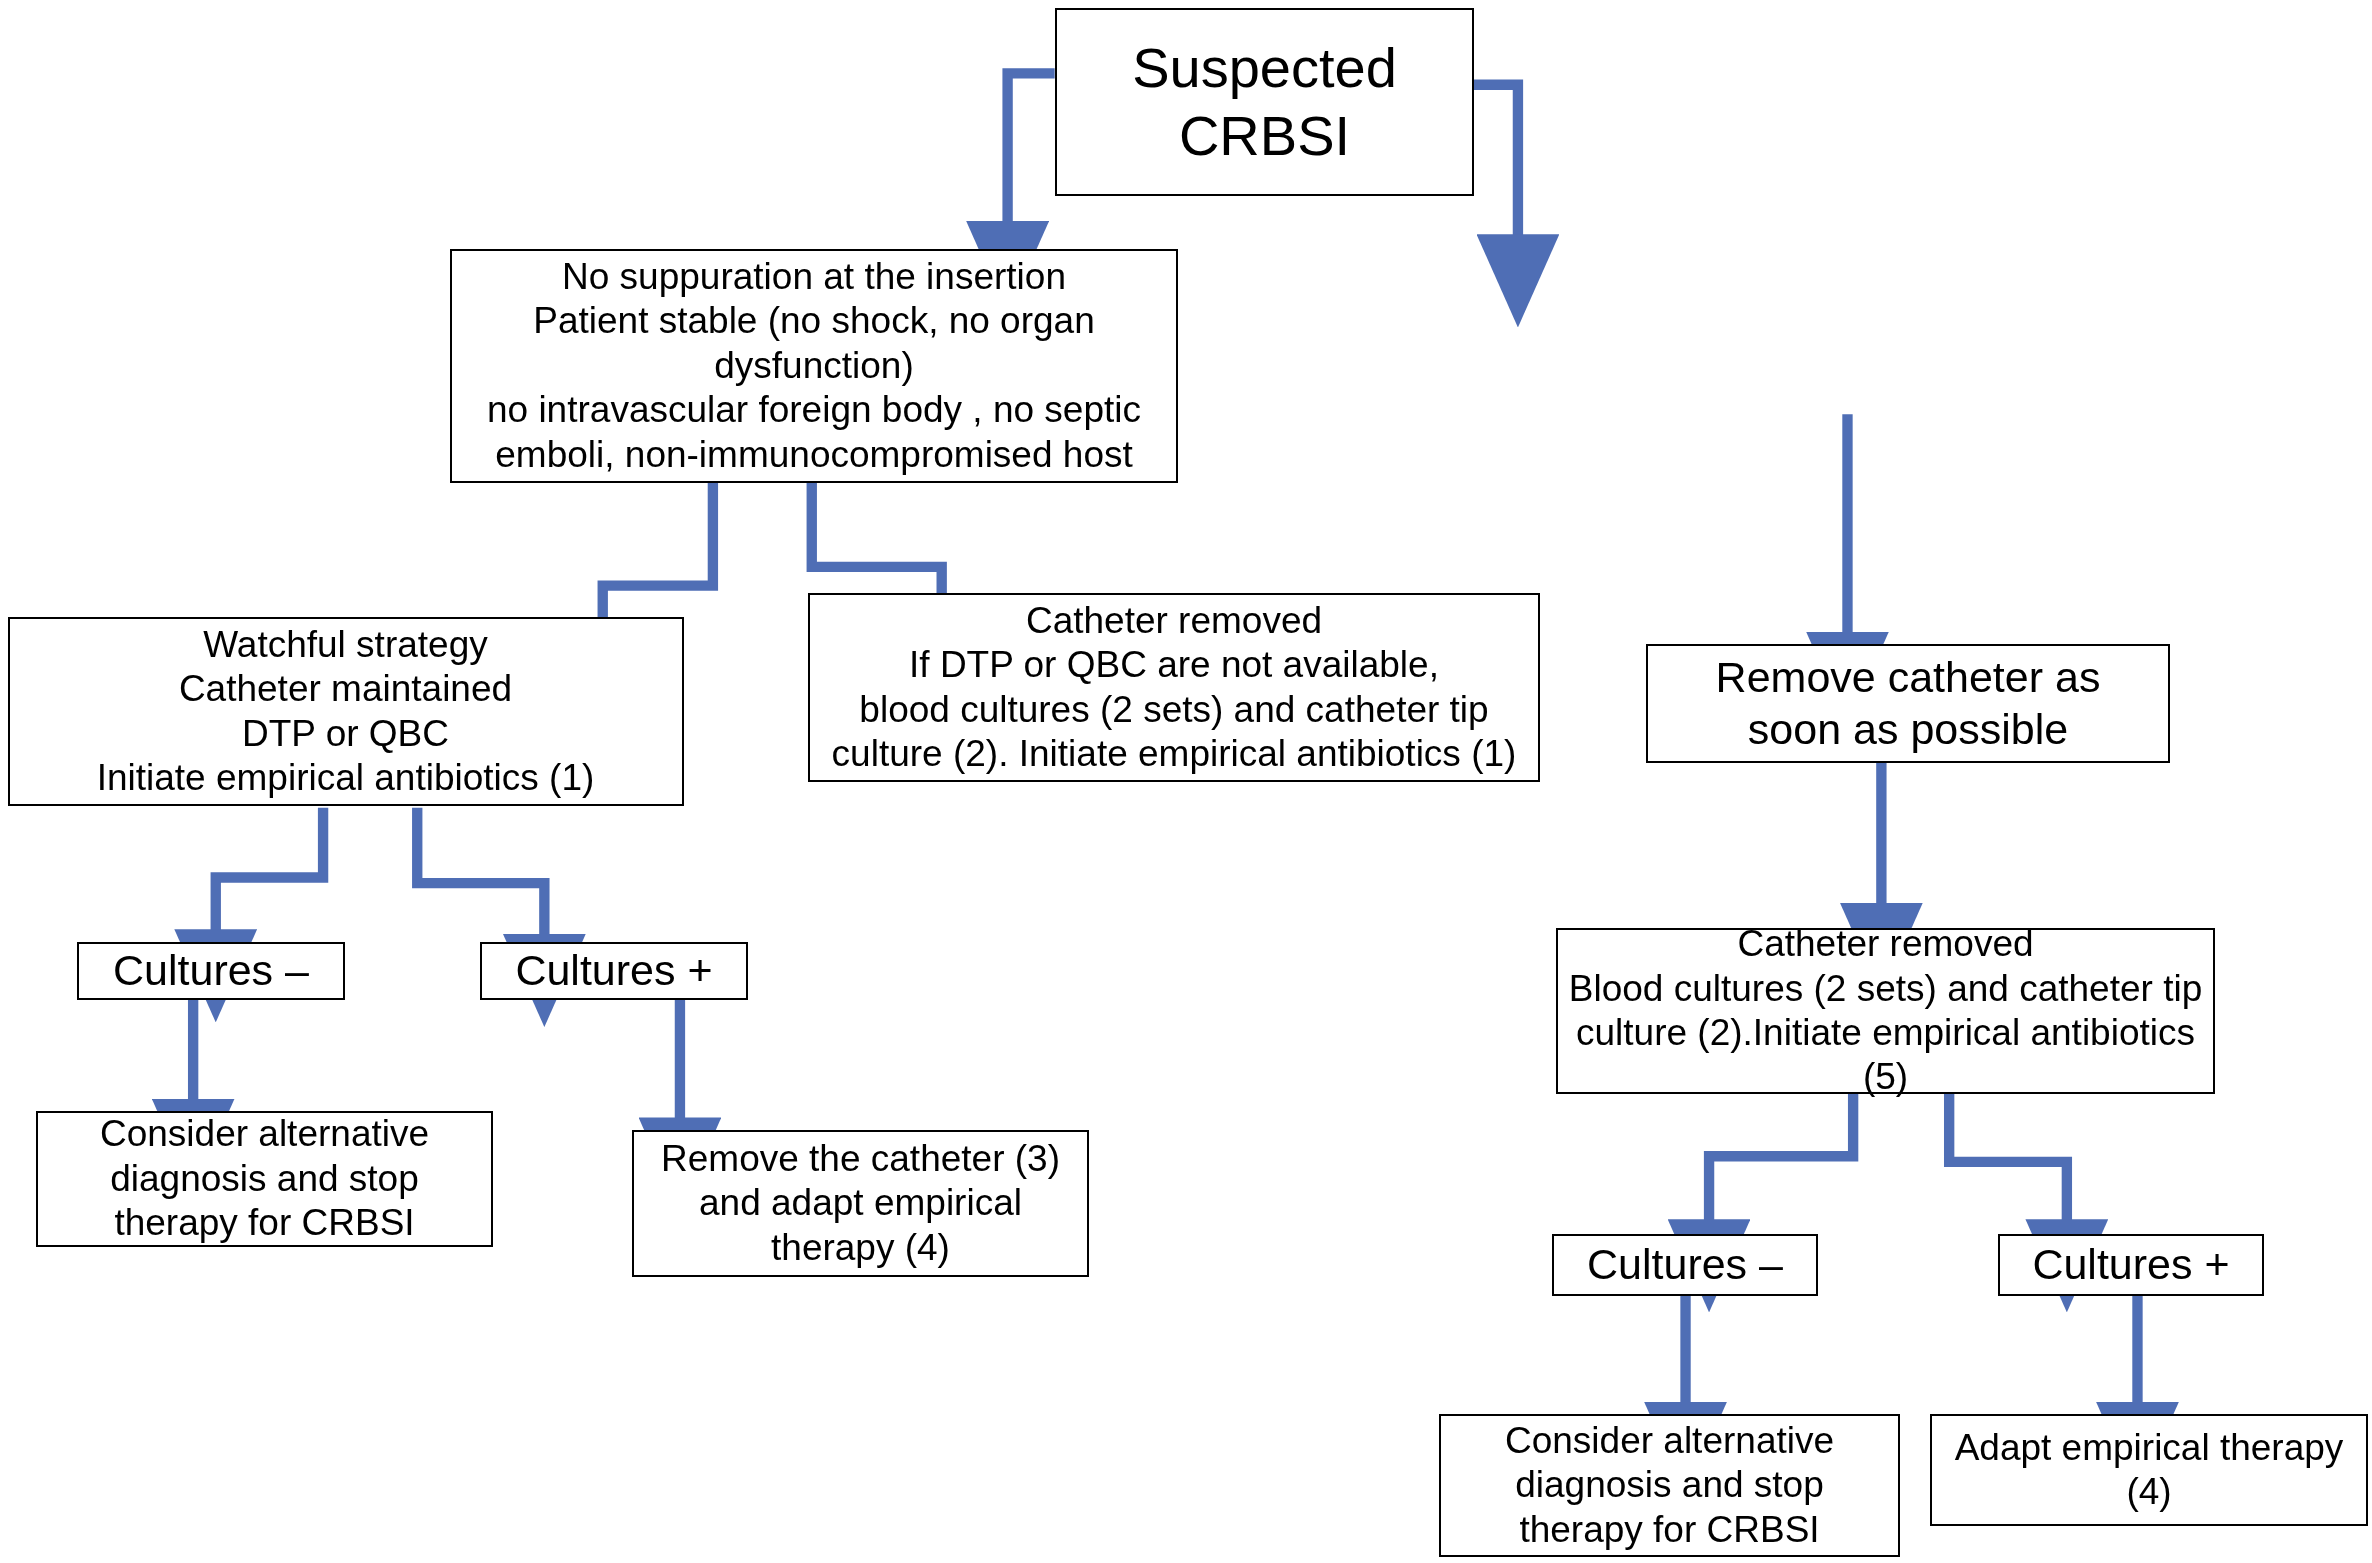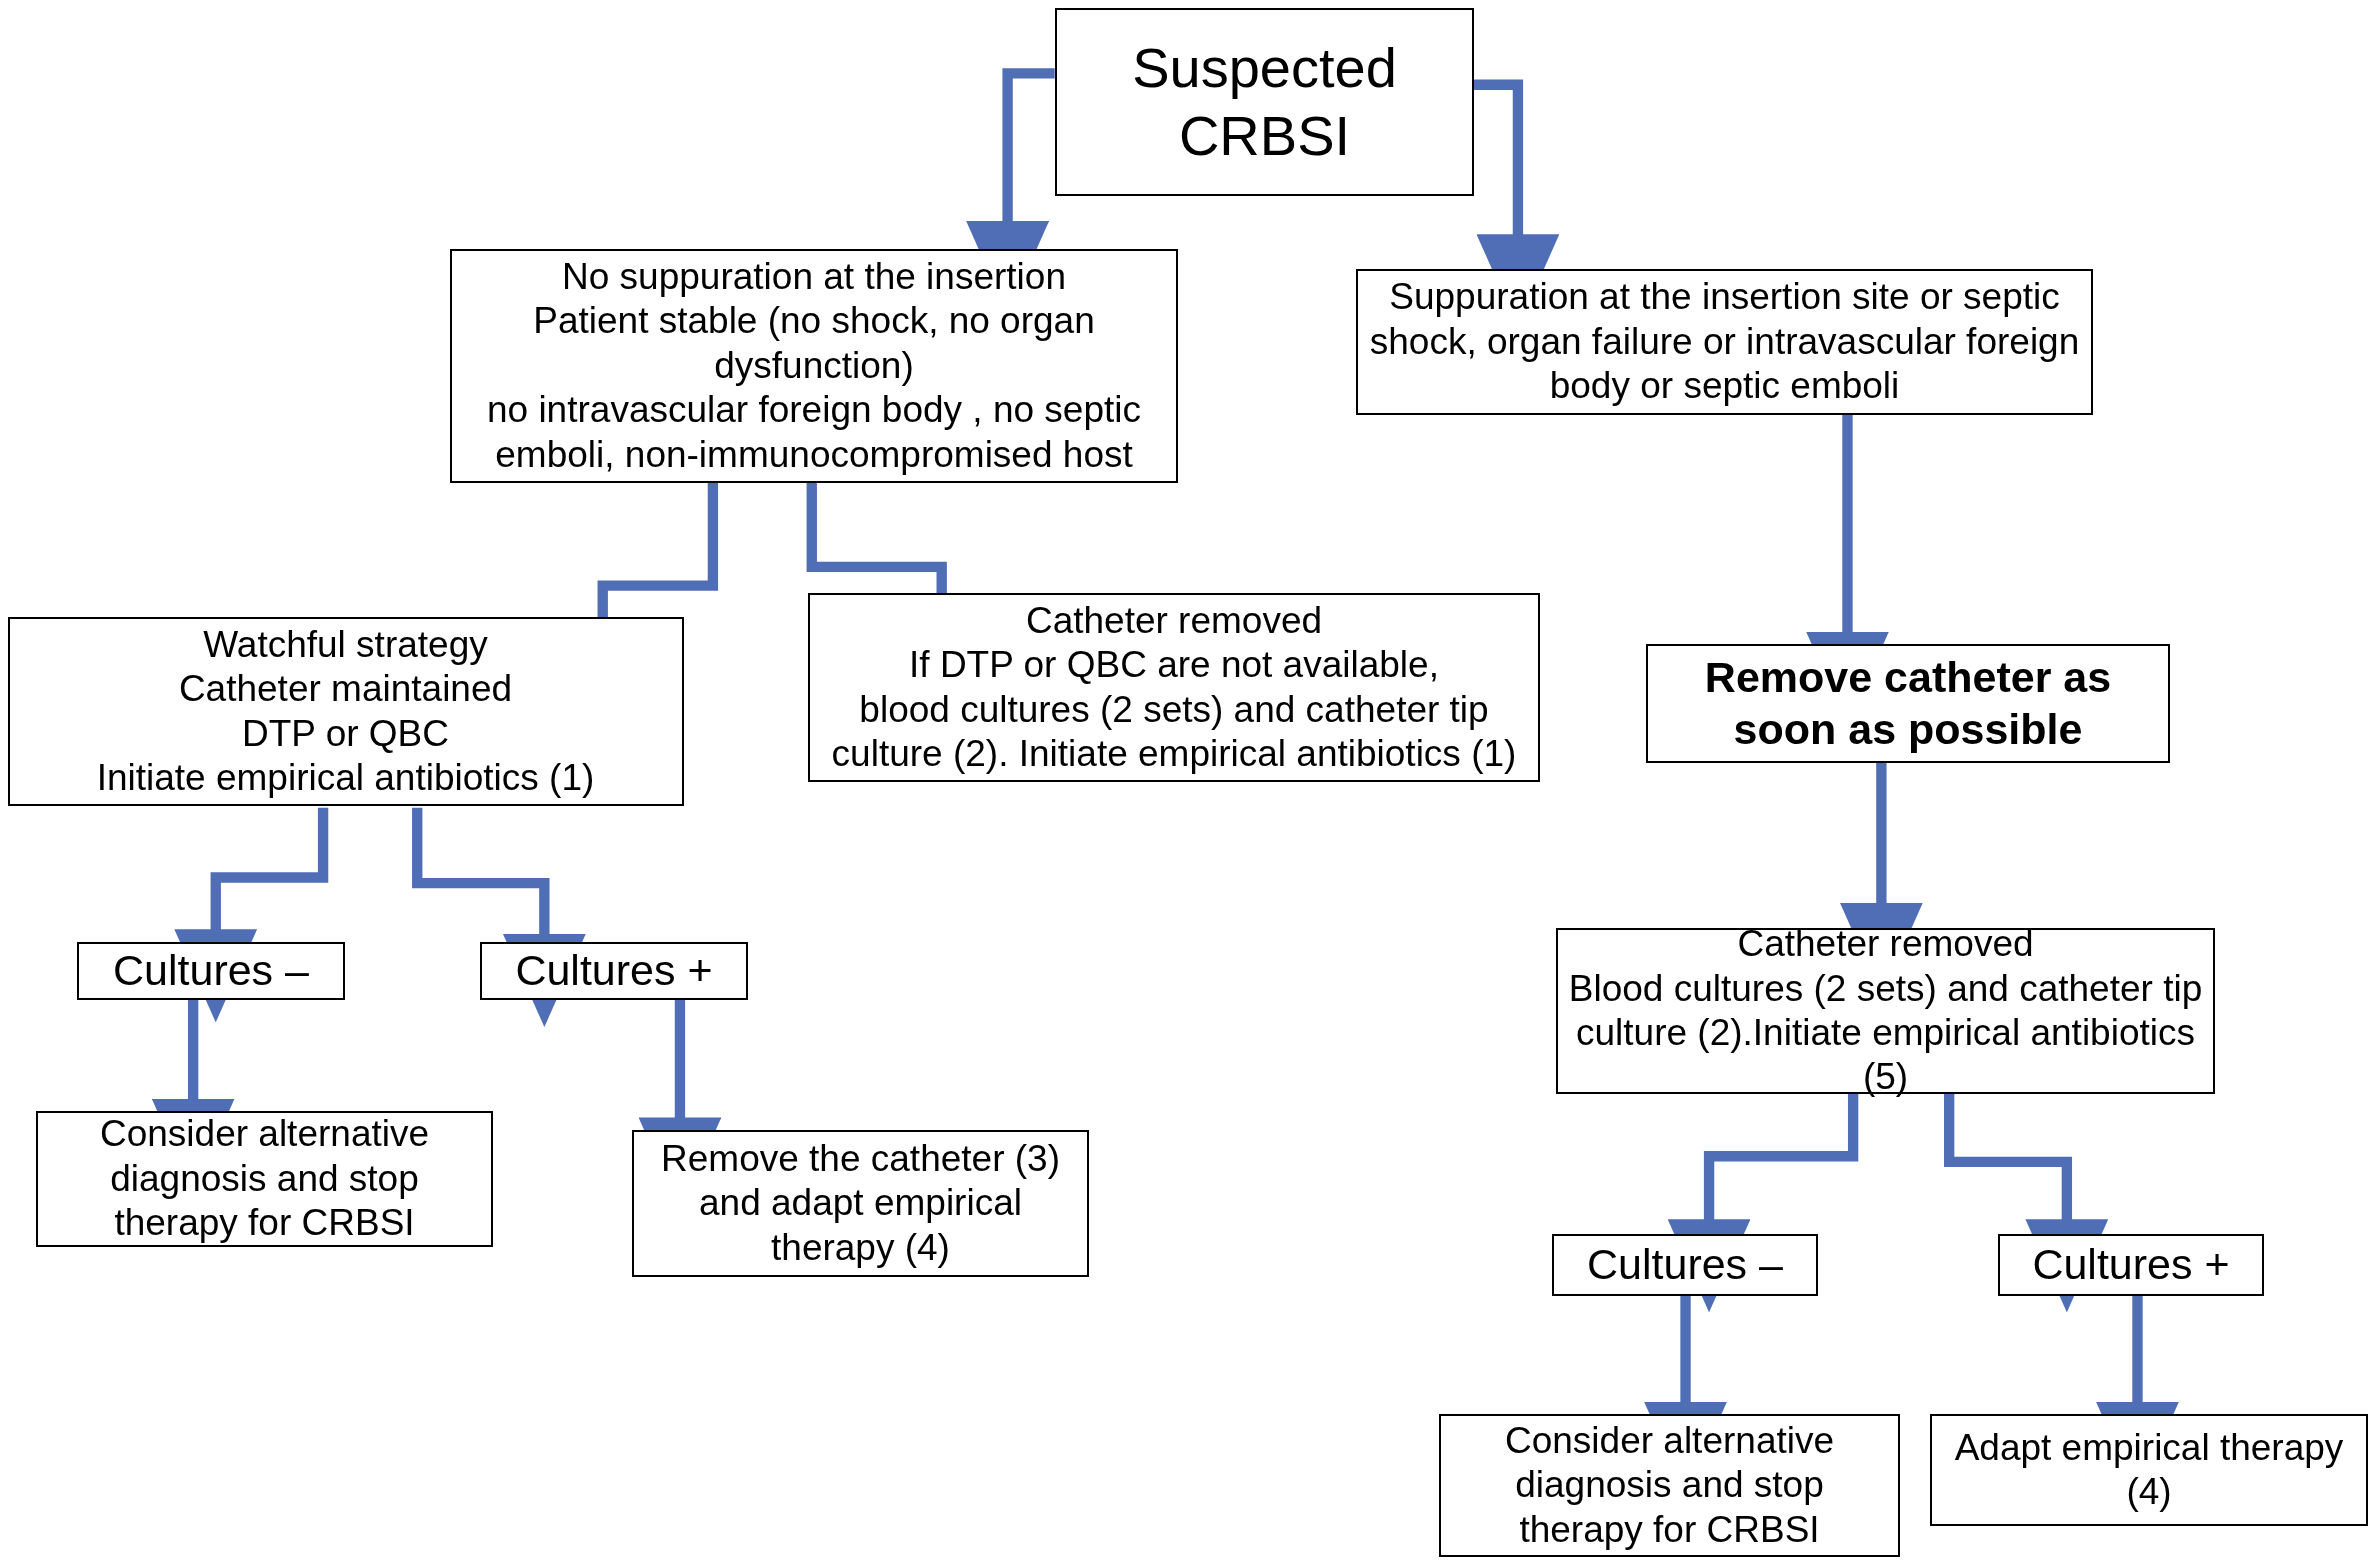--- a/index.html
+++ b/index.html
@@ -102,41 +102,36 @@
   </div>
 
   <div class="node fs-med" style="left:450px; top:249px; width:728px; height:234px;">
     <span class="txt">No suppuration at the insertion
 Patient stable (no shock, no organ
 dysfunction)
 no intravascular foreign body , no septic
 emboli, non-immunocompromised host</span>
   </div>
 
-  <div class="node fs-med" style="left:1356px; top:269px; width:737px; height:146px;">
-    <span class="txt">Suppuration at the insertion site or septic
-shock, organ failure or intravascular foreign
-body or septic emboli</span>
-  </div>
 
   <div class="node fs-med" style="left:7.5px; top:617px; width:676px; height:189px;">
     <span class="txt">Watchful strategy
 Catheter maintained
 DTP or QBC
 Initiate empirical antibiotics (1)</span>
   </div>
 
   <div class="node fs-med" style="left:808px; top:593px; width:732px; height:189px;">
     <span class="txt">Catheter removed
 If DTP or QBC are not available,
 blood cultures (2 sets) and catheter tip
 culture (2). Initiate empirical antibiotics (1)</span>
   </div>
 
-  <div class="node fs-big" style="left:1646px; top:644px; width:524px; height:119px;font-weight:bold;">
+  <div class="node fs-big" style="left:1646px; top:644px; width:524px; height:119px;">
     <span class="txt">Remove catheter as
 soon as possible</span>
   </div>
 
   <div class="node fs-med" style="left:1556px; top:928px; width:659px; height:166px;">
     <span class="txt">Catheter removed
 Blood cultures (2 sets) and catheter tip
 culture (2).Initiate empirical antibiotics (5)</span>
   </div>
 

